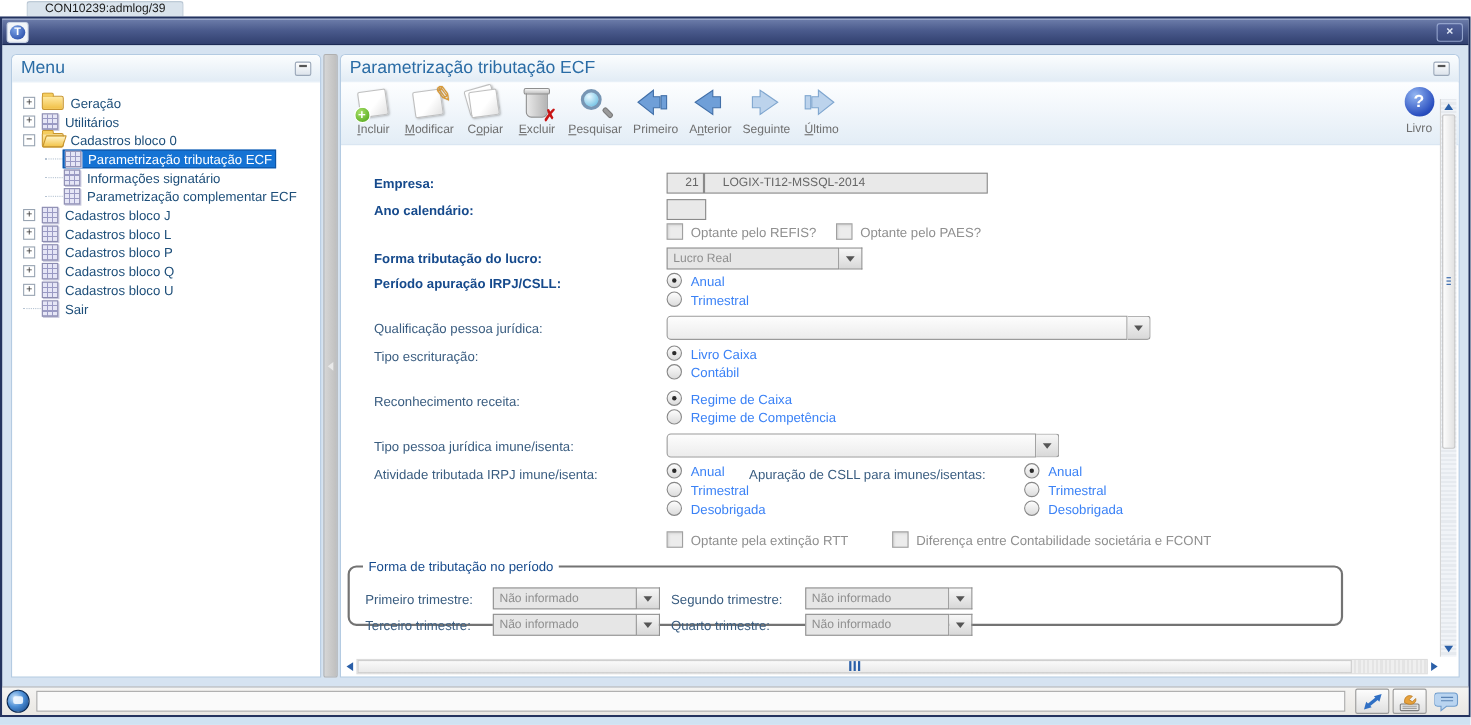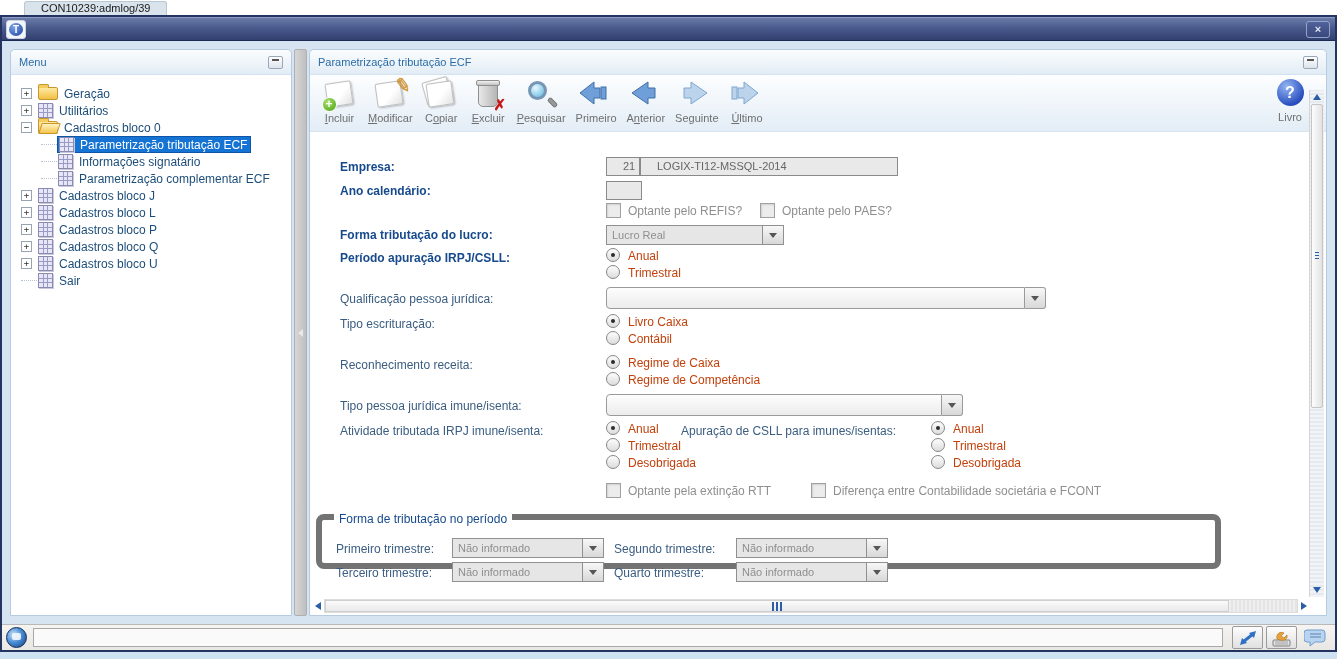--- a/index.html
+++ b/index.html
@@ -34,21 +34,21 @@
 
   
   .content { position:absolute; top:24px; left:0; right:0; bottom:26px; padding:8px; display:flex; }
   .panel { background:#fff; border:1px solid #b4cbe2; border-radius:5px 5px 0 0;
     display:flex; flex-direction:column; position:relative; }
   .left-panel { width:282px; }
   .right-panel { flex:1; }
 
   .panel-header { height:25px; flex:0 0 25px; background:linear-gradient(#fbfdfe,#e2ecf5);
     border-bottom:1px solid #d2e2f0; display:flex; align-items:center; padding:0 8px;
-    color:#2a6ca5; font-size:11px; border-radius:5px 5px 0 0; }
+    color:#2a6ca5; font-size:16px; border-radius:5px 5px 0 0; }
   .min-btn { margin-left:auto; width:15px; height:13px; background:linear-gradient(#fefefe,#dde4ec);
     border:1px solid #9aa7b8; border-radius:2px; position:relative; }
   .min-btn::after { content:""; position:absolute; left:3px; right:3px; top:2px; height:2px; background:#555; }
 
   
   .splitter { width:13px; margin:0 2px; background:linear-gradient(to right,#d6d6d6,#bfbfbf);
     border:1px solid #b0b0b0; border-radius:2px; position:relative; }
   .splitter::after { content:""; position:absolute; top:50%; left:3px; margin-top:-4px;
     border-top:4px solid transparent; border-bottom:4px solid transparent; border-right:5px solid #e9e9e9; }
 
@@ -123,24 +123,24 @@
   .dd.lite .dd-btn { border-radius:0 3px 3px 0; border-color:#9a9a9a; }
   .dd-arr { width:0; height:0; border-left:4px solid transparent; border-right:4px solid transparent;
     border-top:5px solid #555; }
   .checkbox { position:absolute; width:15px; height:15px; background:#ececec; border:1px solid #a0a0a0;
     box-shadow:inset 1px 1px 2px #d0d0d0; }
   .cblabel { position:absolute; color:#8f8f8f; white-space:nowrap; }
   .radio { position:absolute; width:14px; height:14px; border-radius:50%;
     background:linear-gradient(#fdfdfd,#dcdcdc); border:1px solid #878787; }
   .radio.sel::after { content:""; position:absolute; left:4px; top:4px; width:4px; height:4px;
     border-radius:50%; background:#2b2b2b; }
-  .rlabel { position:absolute; color:#c2410c; white-space:nowrap; }
+  .rlabel { position:absolute; color:#3b82f6; white-space:nowrap; }
 
   .fset { position:absolute; left:6px; top:382px; width:905px; height:55px;
-    border:6px solid #737373; border-radius:8px; }
+    border:2px solid #737373; border-radius:8px; }
   .fset-legend { position:absolute; top:-8px; left:12px; background:#fff; padding:0 5px;
     color:#164a8c; font-size:12px; }
 
   
   .vscroll { position:absolute; top:40px; bottom:18px; right:2px; width:15px; z-index:5;
     background:repeating-linear-gradient(0deg,#f0f3f7 0 2px,#e6eaef 2px 4px);
     border-left:1px solid #d5d5d5; }
   .v-up,.v-down { position:absolute; left:3px; width:0; height:0;
     border-left:4px solid transparent; border-right:4px solid transparent; }
   .v-up { top:4px; border-bottom:6px solid #2a5fa8; }

